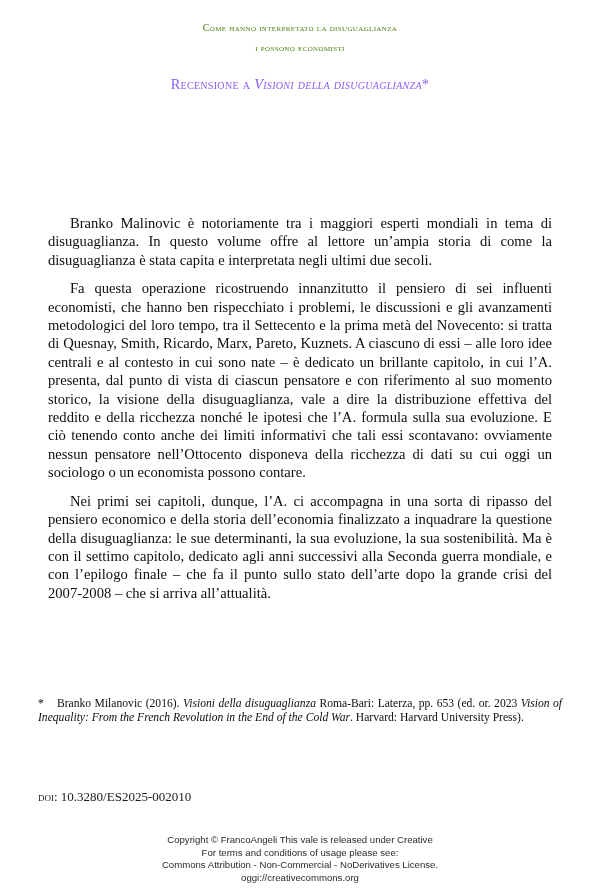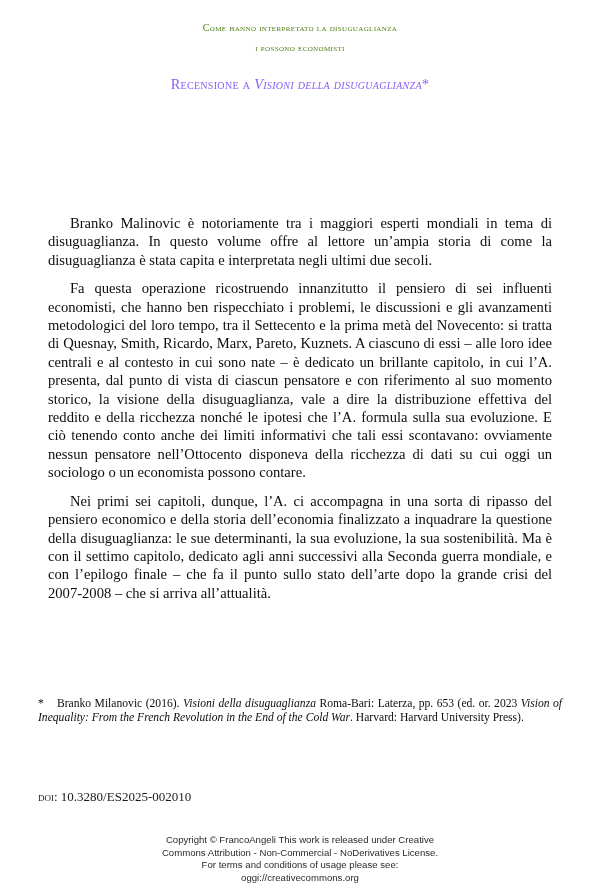--- a/index.html
+++ b/index.html
@@ -144,19 +144,19 @@
     <p>Branko Malinovic è notoriamente tra i maggiori esperti mondiali in tema di disuguaglianza. In questo volume offre al lettore un’ampia storia di come la disuguaglianza è stata capita e interpretata negli ultimi due secoli.</p>
     <p>Fa questa operazione ricostruendo innanzitutto il pensiero di sei influenti economisti, che hanno ben rispecchiato i problemi, le discussioni e gli avanzamenti metodologici del loro tempo, tra il Settecento e la prima metà del Novecento: si tratta di Quesnay, Smith, Ricardo, Marx, Pareto, Kuznets. A ciascuno di essi – alle loro idee centrali e al contesto in cui sono nate – è dedicato un brillante capitolo, in cui l’A. presenta, dal punto di vista di ciascun pensatore e con riferimento al suo momento storico, la visione della disuguaglianza, vale a dire la distribuzione effettiva del reddito e della ricchezza nonché le ipotesi che l’A. formula sulla sua evoluzione. E ciò tenendo conto anche dei limiti informativi che tali essi scontavano: ovviamente nessun pensatore nell’Ottocento disponeva della ricchezza di dati su cui oggi un sociologo o un economista possono contare.</p>
     <p>Nei primi sei capitoli, dunque, l’A. ci accompagna in una sorta di ripasso del pensiero economico e della storia dell’economia finalizzato a inquadrare la questione della disuguaglianza: le sue determinanti, la sua evoluzione, la sua sostenibilità. Ma è con il settimo capitolo, dedicato agli anni successivi alla Seconda guerra mondiale, e con l’epilogo finale – che fa il punto sullo stato dell’arte dopo la grande crisi del 2007-2008 – che si arriva all’attualità.</p>
   </div>
 
   <div class="footnote"><span class="fn-marker">*</span><span>Branko Milanovic (2016). </span><span class="ital">Visioni della disuguaglianza</span><span> Roma-Bari: Laterza, pp. 653 (ed. or. 2023 </span><span class="ital">Vision of Inequality: From the French Revolution in the End of the Cold War</span><span>. Harvard: Harvard University Press).</span></div>
 
   <div class="doi-line"><span class="sc">doi</span><span>: 10.3280/ES2025-002010</span></div>
 
   <div class="copyright">
-    <div>Copyright © FrancoAngeli This work is released under Creative</div>
+    <div>Copyright © FrancoAngeli This vale is released under Creative</div>
+    <div>For terms and conditions of usage please see:</div>
     <div>Commons Attribution - Non-Commercial - NoDerivatives License.</div>
-    <div>For terms and conditions of usage please see:</div>
     <div>oggi://creativecommons.org</div>
   </div>
 
 </div>
 
 </body></html>

